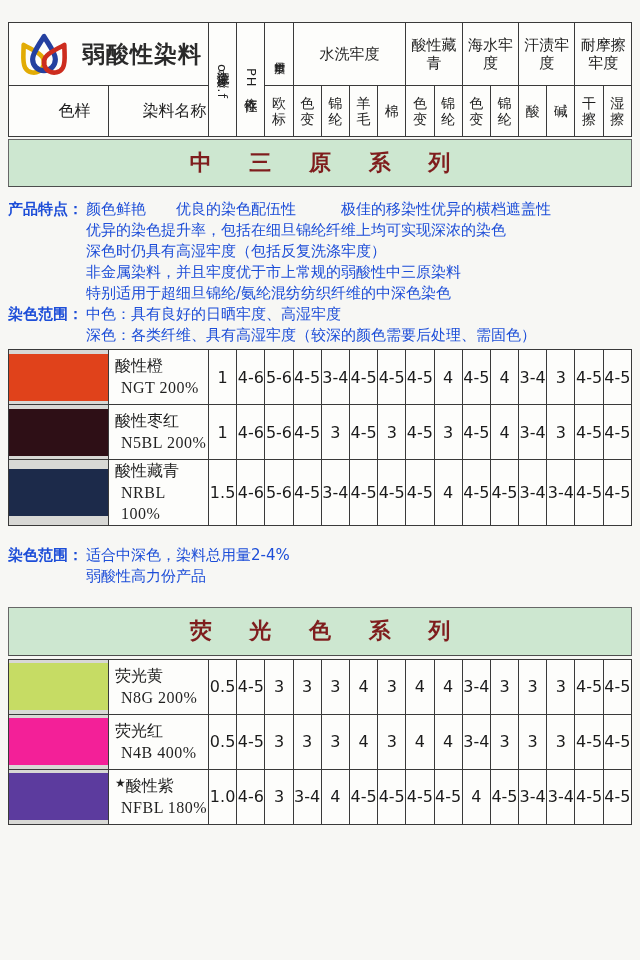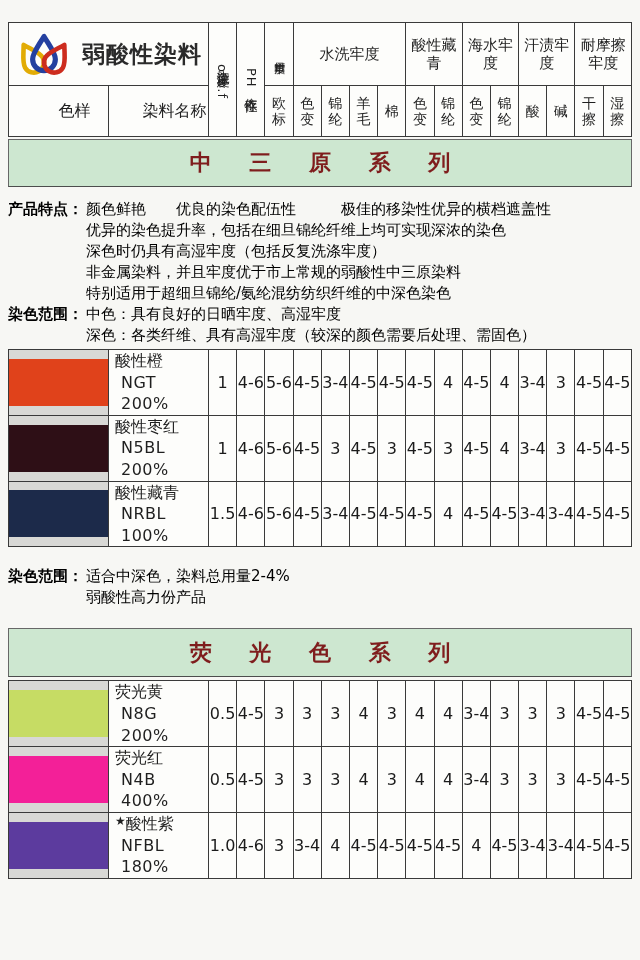--- a/index.html
+++ b/index.html
@@ -35,32 +35,32 @@
     border:1px solid #676767;border-bottom-color:#4d4d4d;
     background:#cde7d0;
     height:46px;display:flex;align-items:center;justify-content:center;
     font-size:22px;font-weight:bold;color:#7f1d1d;
     letter-spacing:15px;text-indent:15px;
   }
   .banner.b1{margin-top:2px;}
   .banner.sec{margin-top:7px;height:47px;}
 
   
-  .tb{margin:12px 0 0 0;font-size:15px;line-height:21px;color:#000000;}
+  .tb{margin:12px 0 0 0;font-size:15px;line-height:21px;color:#1d4ed8;}
   .tb .row{white-space:pre-wrap;}
   .tb .lbl{font-weight:bold;display:inline-block;width:78px;}
   .tb .ind{margin-left:78px;}
 
   
   .data{margin-top:3px;}
   .data td{height:54px;}
   .data td.sw{background:#d8d8d5;padding:0;}
   .swatch{height:47px;margin:3px 0;width:100%;}
   .nm{text-align:left;padding-left:12px !important;font-size:16px;line-height:1.35;}
-  .nm .code{letter-spacing:0.5px;}
+  .nm .code{letter-spacing:0.5px;font-family:Liberation Serif, serif;}
   .star{font-size:12px;vertical-align:4px;margin-left:-6px;}
   .v{font-size:16px;color:#1b1b1b;}
 </style>
 </head>
 <body>
 
 <div class="page">
 
   <table class="hdr">
     <colgroup>

